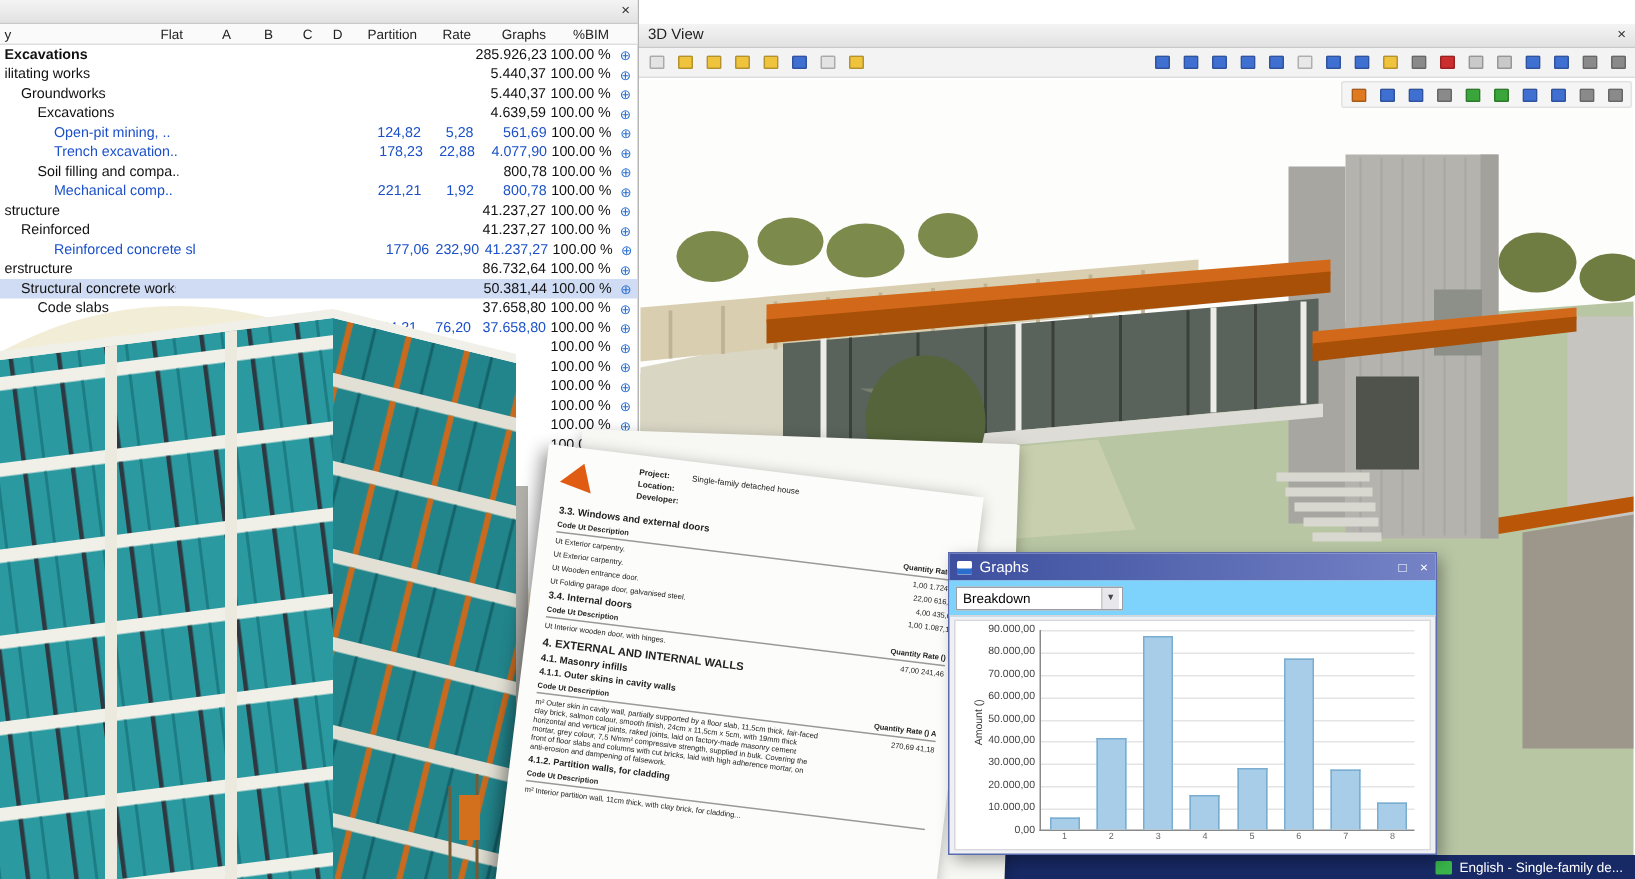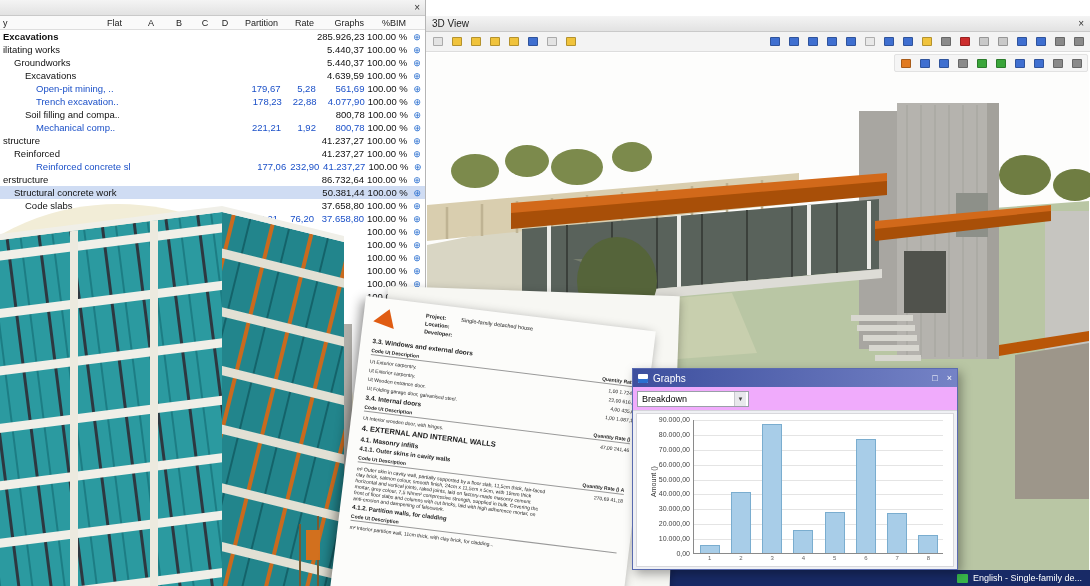--- a/index.html
+++ b/index.html
@@ -76,21 +76,21 @@
   .rb-para .rb-l{max-width:190px;line-height:6px}
 
   
   .graphs{position:absolute;left:632px;top:368px;width:326px;height:202px;background:#eff0f4;
     border:1px solid #5a6bb0;box-shadow:3px 4px 10px rgba(0,0,0,.35);z-index:12}
   .gtitle{height:18px;background:linear-gradient(90deg,#3d4f9e,#7583c6);color:#fff;display:flex;
     align-items:center;gap:5px;padding:0 5px;font-size:10px}
   .gicon{width:10px;height:9px;background:linear-gradient(to top,#ffffff 100%,#fff 0);border-radius:1px;
     box-shadow:inset 0 -4px 0 #2a6fd0}
   .gbtns{margin-left:auto;display:flex;gap:9px;font-size:9px;cursor:pointer}
-  .gtool{height:24px;display:flex;align-items:center;padding:0 4px;background:#f0abfc;
+  .gtool{height:24px;display:flex;align-items:center;padding:0 4px;background:#7dd3fc;
     border-bottom:1px solid #d5d5da}
   .gselect{width:112px;height:16px;background:#fff;border:1px solid #9aa0a8;font-size:9px;
     display:flex;align-items:center;justify-content:space-between;padding:0 2px 0 4px;cursor:pointer}
   .garrow{font-size:6px;color:#444;background:#e8e8ec;border-left:1px solid #c9c9ce;
     width:12px;text-align:center;align-self:stretch;line-height:15px}
   .gchart{position:absolute;left:3px;top:44px;width:318px;height:154px;background:#fff;
     border:1px solid #d8d8dc}
   .gylab{position:absolute;left:-14px;top:64px;transform:rotate(-90deg);font-size:7px;color:#333;
     width:60px;text-align:center}
   .plot{position:absolute;left:56px;top:6px;width:250px;height:134px;
@@ -176,21 +176,21 @@
           <span class="c-num c-bim">100.00 %</span>
           <span class="c-plus">⊕</span>
         </div>
         <div class="trow item">
           <span class="c-name" style="padding-left: 36px;">Open-pit mining, ...</span>
           <span class="c-tags"></span>
           <span class="c-colA"></span>
           <span class="c-colB"></span>
           <span class="c-colC"></span>
           <span class="c-colD"></span>
-          <span class="c-num c-qty">179,67</span>
+          <span class="c-num c-qty">124,82</span>
           <span class="c-num c-rate">5,28</span>
           <span class="c-num c-amt">561,69</span>
           <span class="c-num c-bim">100.00 %</span>
           <span class="c-plus">⊕</span>
         </div>
         <div class="trow item">
           <span class="c-name" style="padding-left: 36px;">Trench excavation...</span>
           <span class="c-tags"></span>
           <span class="c-colA"></span>
           <span class="c-colB"></span>

